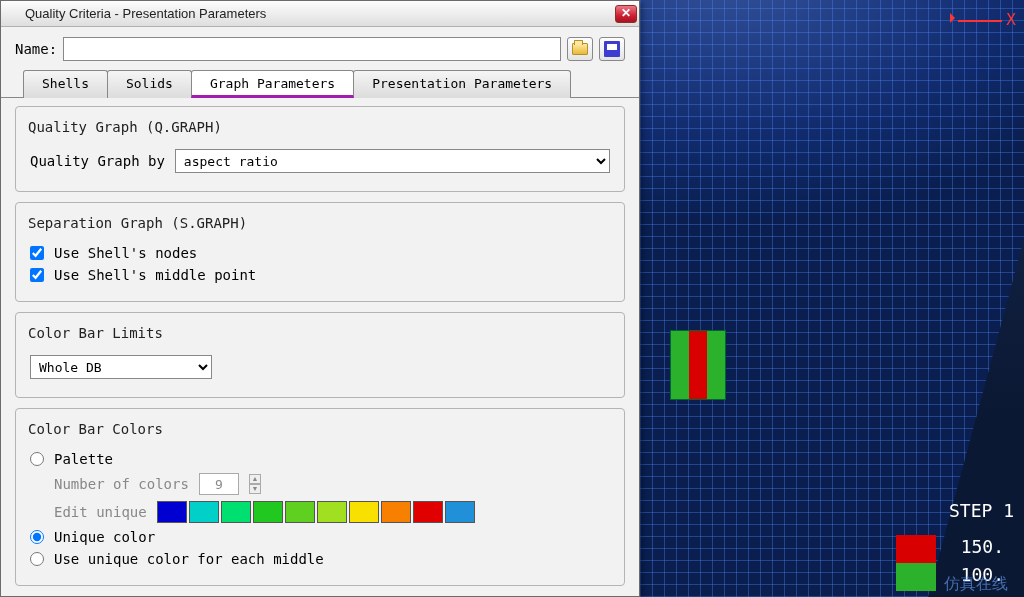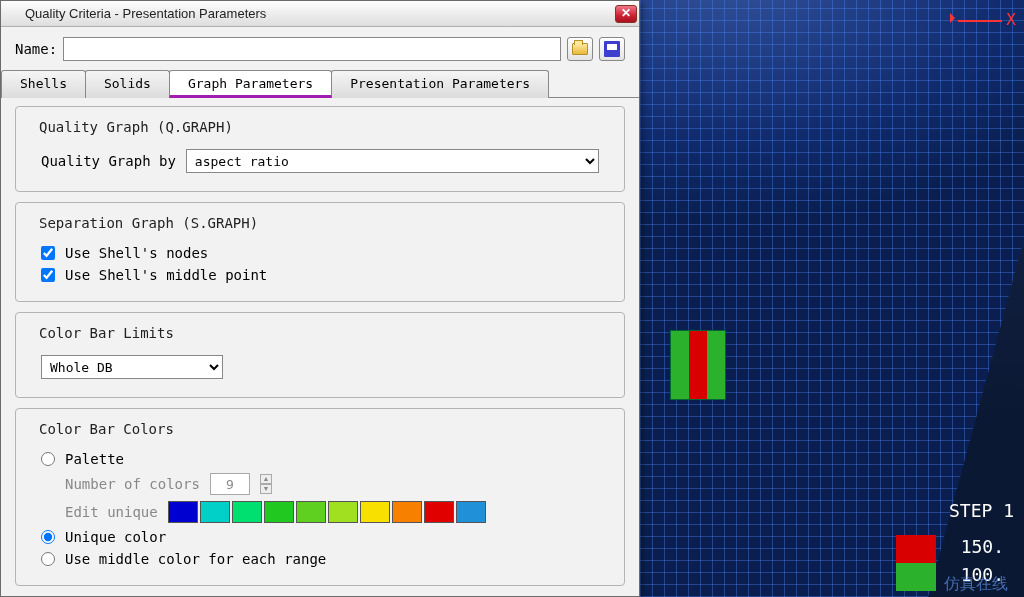--- a/index.html
+++ b/index.html
@@ -31,27 +31,27 @@
 .dialog { position: absolute; left: 0; top: 0; width: 640px; height: 597px; background: #f2f2f2; border: 1px solid #6b6b6b; box-shadow: 2px 2px 6px rgba(0,0,0,0.4); display: flex; flex-direction: column; }
 .titlebar { height: 26px; background: linear-gradient(#fdfdfd, #dedede); display: flex; align-items: center; padding: 0 2px 0 24px; border-bottom: 1px solid #b0b0b0; }
 .titlebar-text { flex: 1; font-size: 13px; color: #222; }
 .close-btn { width: 22px; height: 18px; background: linear-gradient(#e78, #c23 60%, #a12); border: 1px solid #832; border-radius: 3px; color: #fff; font: bold 12px/14px Arial; text-align: center; cursor: pointer; }
 
 .name-row { display: flex; align-items: center; gap: 6px; padding: 10px 14px 8px; }
 .name-row label { font: 14px monospace; }
 .name-row input { flex: 1; height: 24px; border: 1px solid #888; background: #fff; padding: 0 4px; }
 .icon-btn { width: 26px; height: 24px; border: 1px solid #888; background: linear-gradient(#fff,#e4e4e4); border-radius: 3px; display: flex; align-items: center; justify-content: center; cursor: pointer; }
 
-.tabs { display: flex; padding: 0 0; gap: 0; border-bottom: 1px solid #888; }
+.tabs { display: flex; padding: 0 22px; gap: 0; border-bottom: 1px solid #888; }
 .tab { padding: 5px 18px 4px; border: 1px solid #888; border-bottom: none; background: linear-gradient(#f5f5f5,#dcdcdc); font: 13px monospace; cursor: pointer; border-radius: 3px 3px 0 0; margin-right: -1px; position: relative; top: 1px; }
 .tab.active { background: #fff; border-bottom: 3px solid #a21caf; z-index: 2; }
 
 .tab-body { flex: 1; overflow-y: auto; padding: 8px 14px 14px; background: #f2f2f2; }
 
-.groupbox { border: 1px solid #b4b4b4; border-radius: 4px; background: #f2f2f2; margin-bottom: 10px; padding: 10px 25px 12px; }
+.groupbox { border: 1px solid #b4b4b4; border-radius: 4px; background: #f2f2f2; margin-bottom: 10px; padding: 10px 14px 12px; }
 .group-title { font: 14px monospace; color: #222; margin: -18px 0 8px -6px; background: #f2f2f2; display: inline-block; padding: 0 4px; }
 .groupbox.titled { padding-top: 14px; }
 
 .row { display: flex; align-items: center; gap: 10px; margin: 6px 0; font: 14px monospace; }
 .row.indent { padding-left: 24px; color: #888; }
 select { height: 24px; border: 1px solid #888; background: #fff; font: 13px monospace; padding: 0 4px; }
 .combo-wide { flex: 1; }
 input[type=checkbox], input[type=radio] { width: 14px; height: 14px; }
 .spinner { width: 40px; height: 22px; border: 1px solid #aaa; background: #fff; text-align: center; font: 13px monospace; color: #888; }
 .spin-btns { display: inline-flex; flex-direction: column; }
@@ -168,21 +168,21 @@
             <div class="sw" style="background: rgb(224, 0, 0);"></div>
             <div class="sw" style="background: rgb(32, 144, 216);"></div>
           </div>
       </div>
       <div class="row">
         <input type="radio" name="cbc" checked="" style="">
         <span>Unique color</span>
       </div>
       <div class="row">
         <input type="radio" name="cbc" style="">
-        <span>Use middle color for each range</span>
+        <span>Use unique color for each middle</span>
       </div>
     </div>
 
     <div class="groupbox titled">
       
       
     </div>
 
   </div>
 </div>

